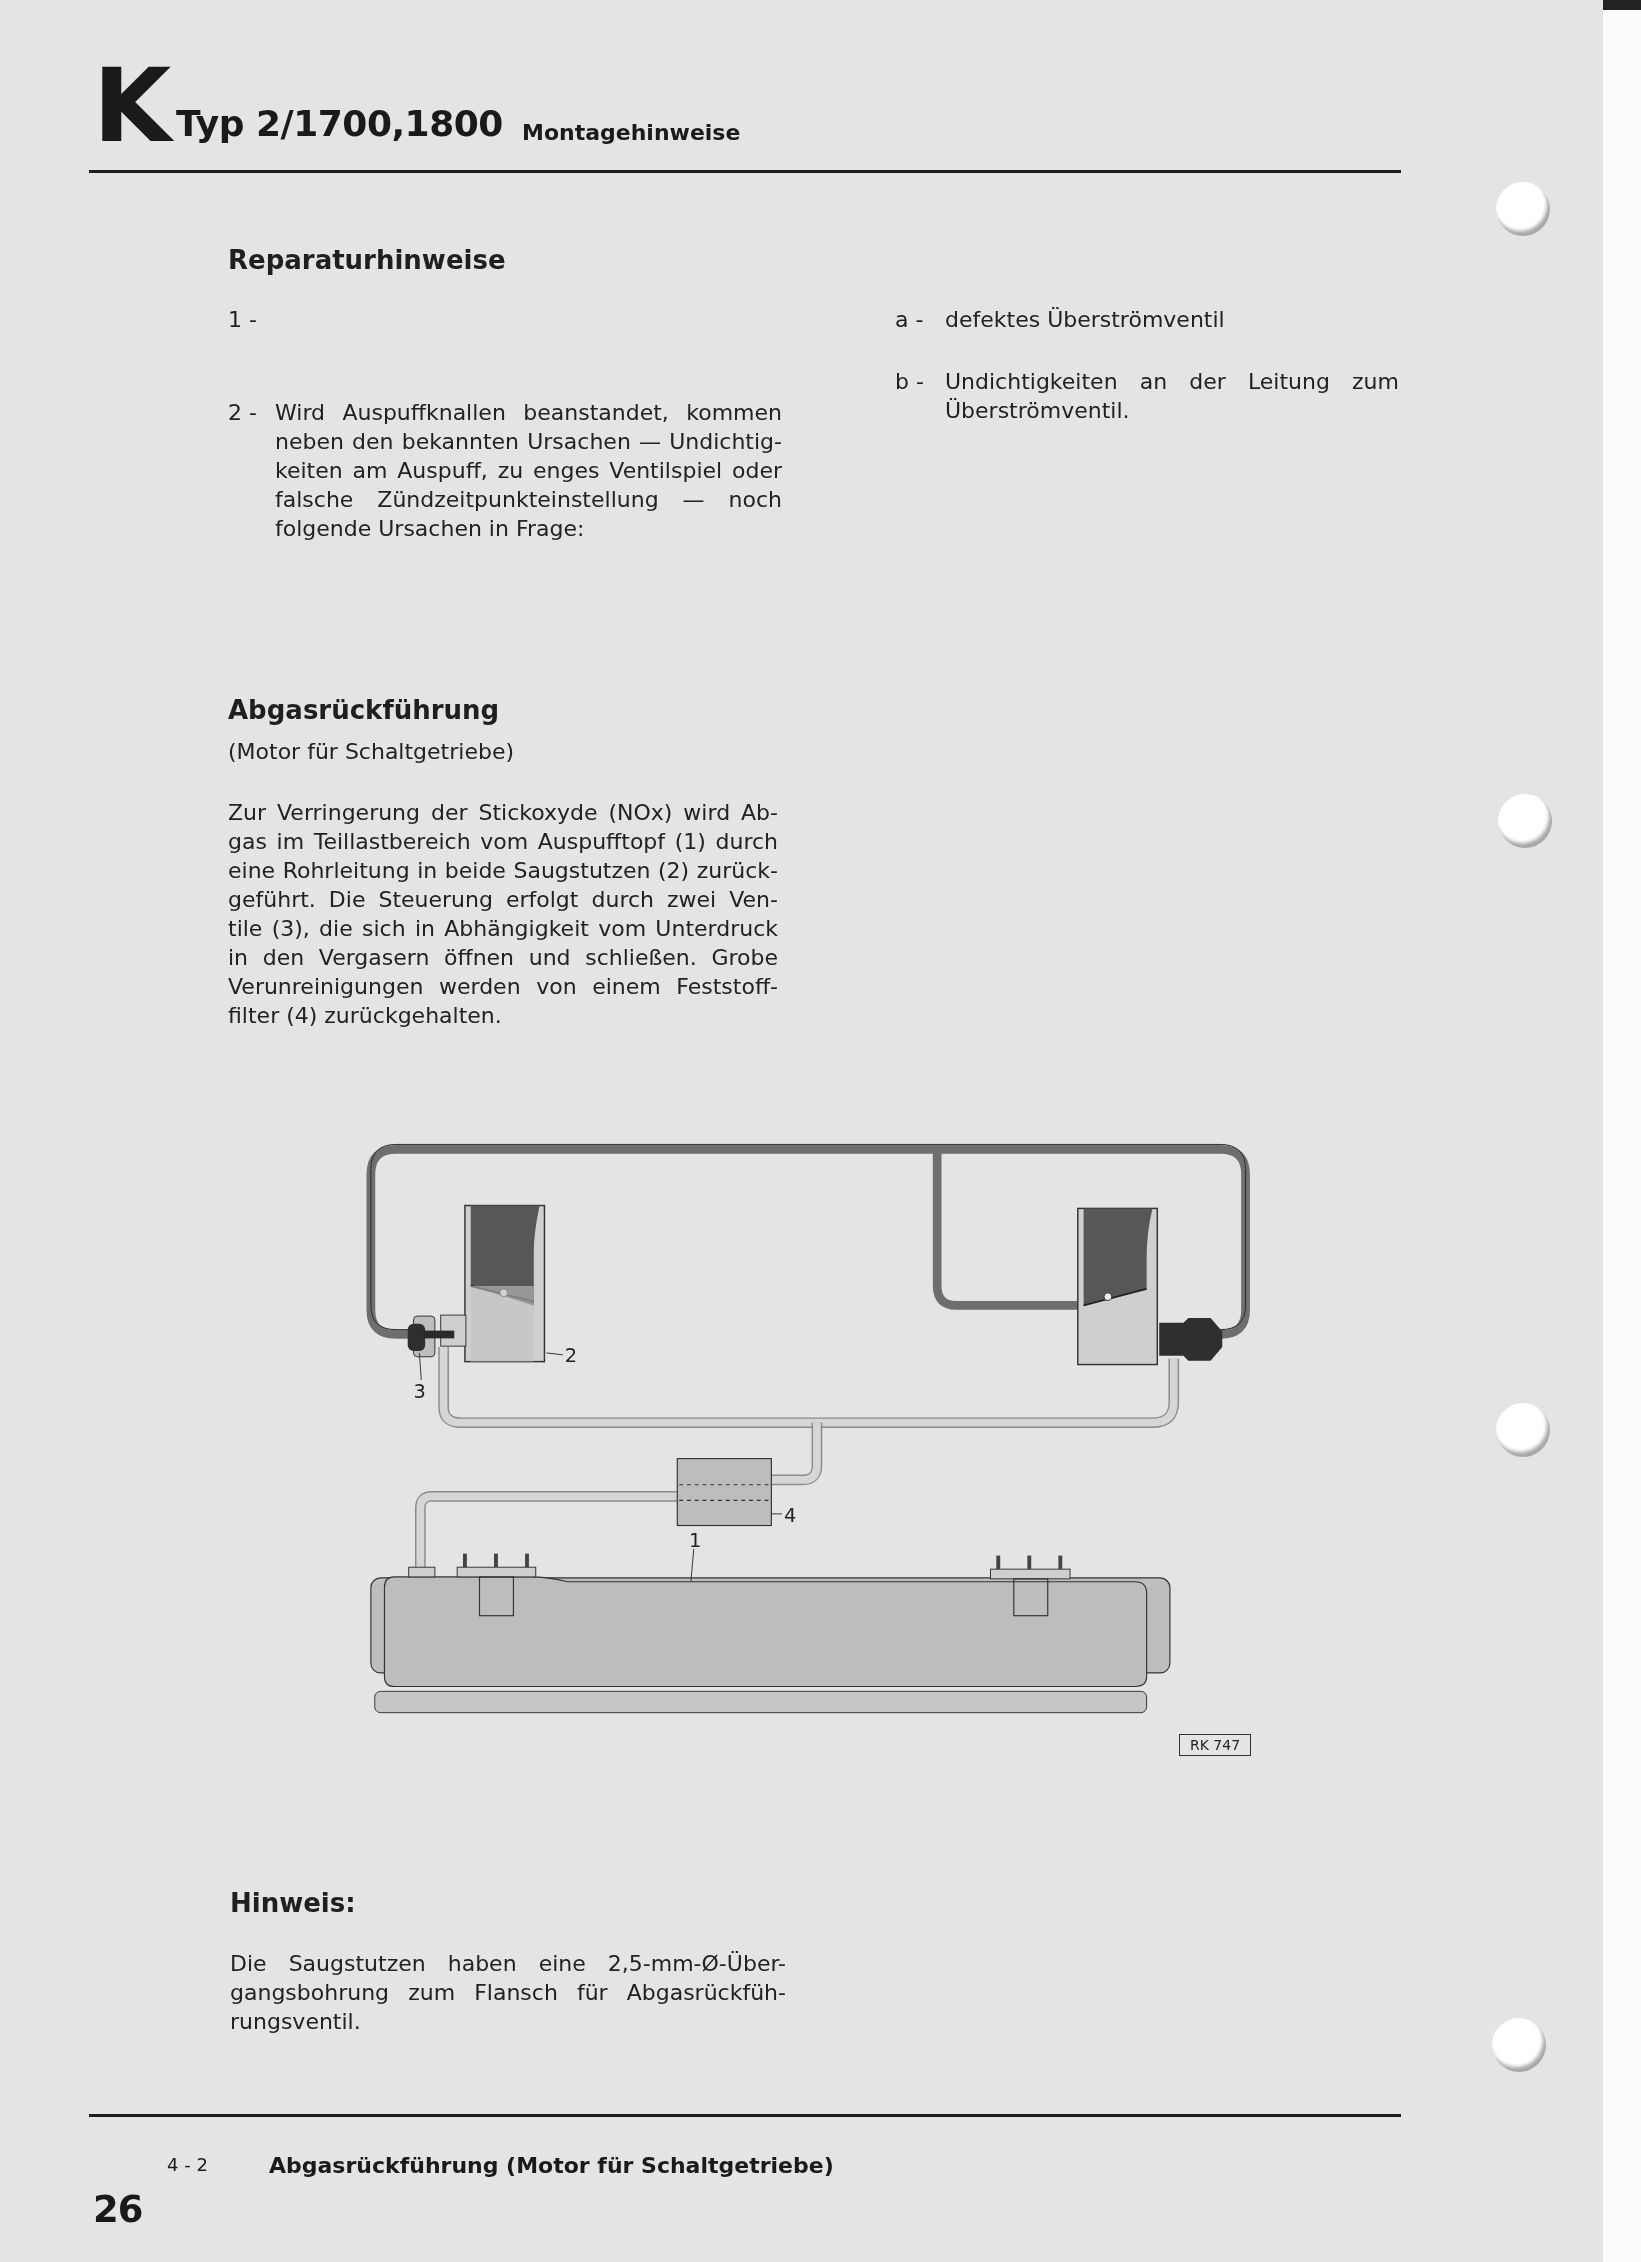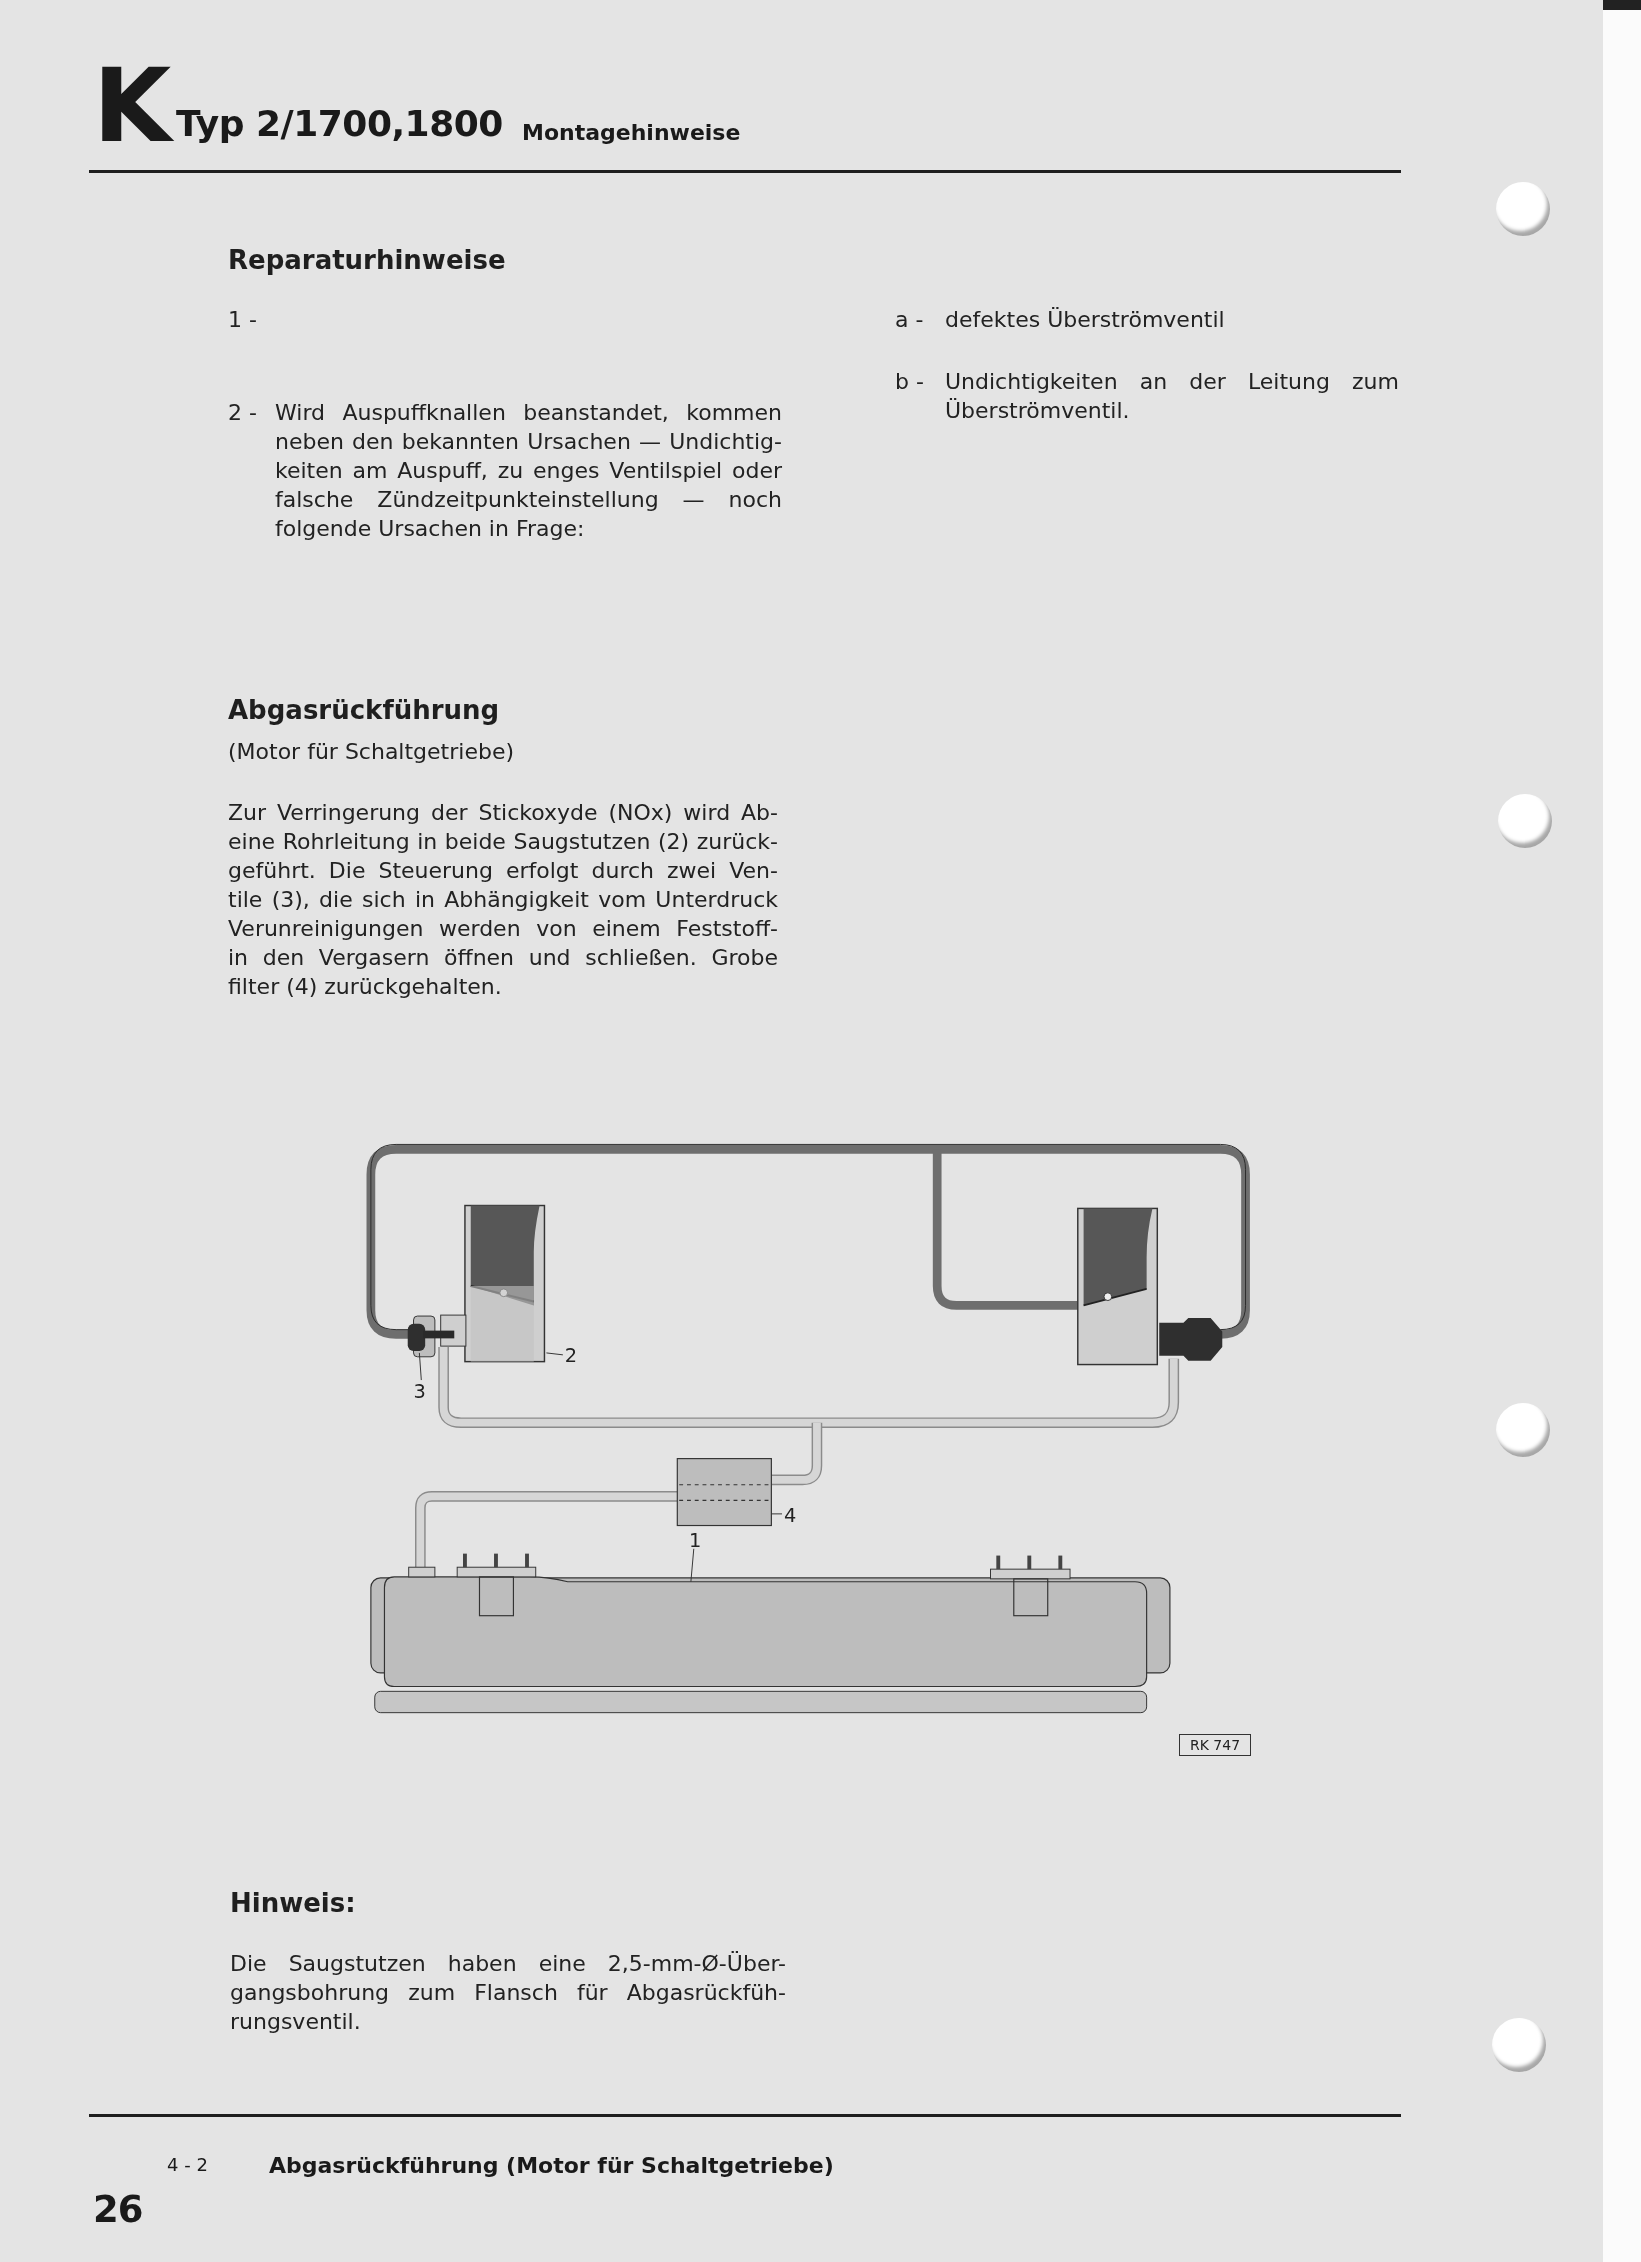--- a/index.html
+++ b/index.html
@@ -94,25 +94,26 @@
     <span class="line">Undichtigkeiten an der Leitung zum</span>
     <span class="line last">Überströmventil.</span>
   </div>
 </div>
 
 <div class="h-bold" style="left:228px; top:695px;">Abgasrückführung</div>
 <div class="txt" style="left:228px; top:737px;">(Motor für Schaltgetriebe)</div>
 
 <div class="txt" style="left:228px; top:798px; width:550px;">
   <span class="line">Zur Verringerung der Stickoxyde (NOx) wird Ab-</span>
+  <span class="line">gas im Teillastbereich vom Auspufftopf (1) durch</span>
   <span class="line">eine Rohrleitung in beide Saugstutzen (2) zurück-</span>
   <span class="line">geführt. Die Steuerung erfolgt durch zwei Ven-</span>
   <span class="line">tile (3), die sich in Abhängigkeit vom Unterdruck</span>
+  <span class="line">in den Vergasern öffnen und schließen. Grobe</span>
   <span class="line">Verunreinigungen werden von einem Feststoff-</span>
-  <span class="line">in den Vergasern öffnen und schließen. Grobe</span>
   <span class="line last">filter (4) zurückgehalten.</span>
 </div>
 
 <svg class="diagram" viewBox="0 0 940 660" width="912" height="640">
 
   <g fill="none" stroke="#3a3a3a" stroke-width="1.2">
     <path d="M 56 215 L 38 215 Q 12 215 12 190 L 12 50 Q 12 24 38 24 L 888 24 Q 914 24 914 50 L 914 190 Q 914 215 888 215 L 868 215" stroke-width="9" stroke="#6e6e6e"></path>
     <path d="M 56 215 L 38 215 Q 12 215 12 190 L 12 50 Q 12 24 38 24 L 888 24 Q 914 24 914 50 L 914 190 Q 914 215 888 215 L 868 215" stroke-width="1" stroke="#2a2a2a" transform="translate(0,-5)"></path>
 
     <path d="M 596 24 L 596 165 Q 596 185 616 185 L 745 185" stroke-width="9" stroke="#6e6e6e"></path>

